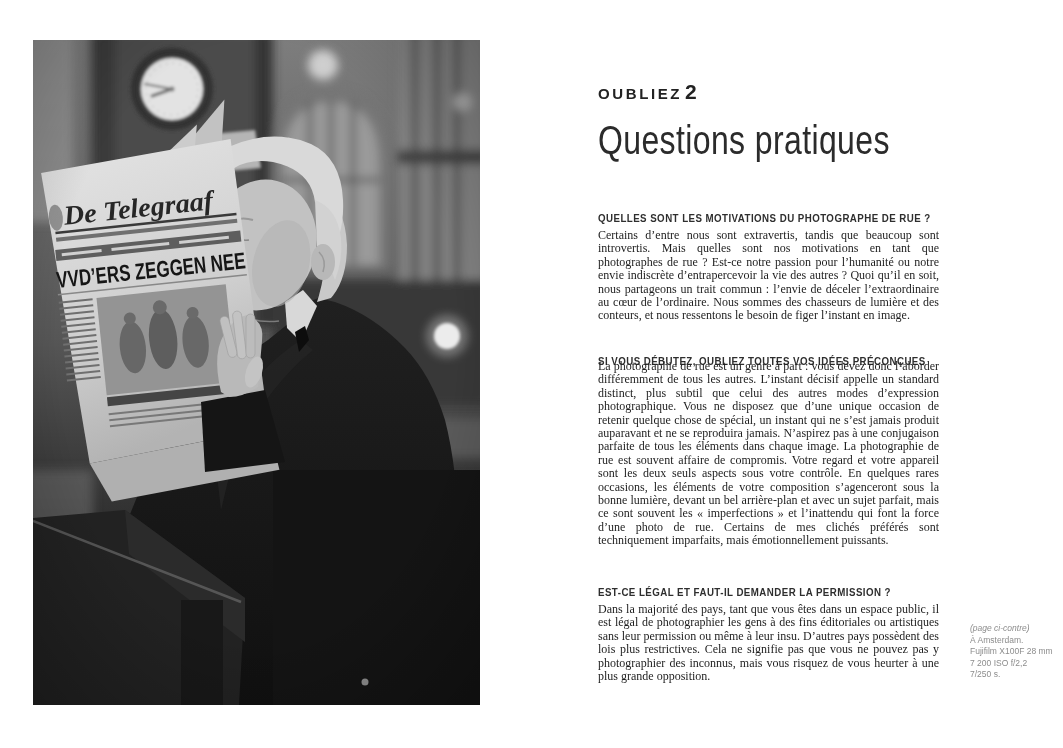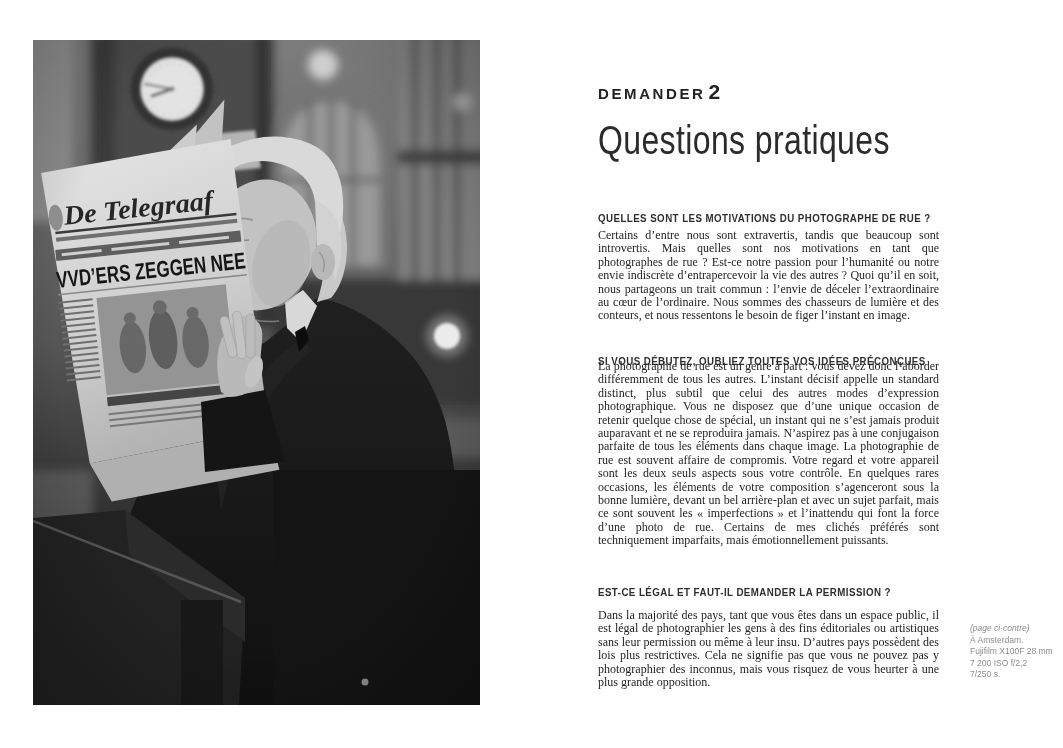--- a/index.html
+++ b/index.html
@@ -17,21 +17,21 @@
     color:#222; white-space:nowrap; }
   .chapter-label .num { font-size:21px; letter-spacing:0; margin-left:3px; }
   .page-title { top:117px; font-size:41px; font-weight:300; color:#2b2b2b;
     white-space:nowrap; transform:scaleX(0.78); transform-origin:0 50%; letter-spacing:0.5px; }
   .sec-heading { font-size:10.8px; font-weight:bold; letter-spacing:0.5px; color:#2e2e2e;
     white-space:nowrap; transform:scaleX(0.9); transform-origin:0 50%; }
   .sec-body { font-family:"Liberation Serif", serif; font-size:12px; line-height:13.4px;
     color:#1d1d1d; text-align:justify; }
   .h1 { top:212px; } .p1 { top:229px; }
   .h2 { top:355px; } .p2 { top:360px; }
-  .h3 { top:586px; } .p3 { top:603px;margin-top:6px; }
+  .h3 { top:586px; } .p3 { top:603px; }
 
   
   .photo-caption { position:absolute; left:954px; top:623px; width:100px;
     font-size:8.5px; line-height:11.6px; color:#8c8c8c;margin-left:16px; }
   .caption-line:first-child { font-style:italic; }
 </style>
 </head>
 <body>
 
 <div class="spread">
@@ -192,21 +192,21 @@
         <polygon points="92,470 212,558 212,602 96,514" fill="#2b2b2b"></polygon>
         <path d="M0,481 L208,562" stroke="#6e6e6e" stroke-width="2.5" opacity="0.65"></path>
         <rect x="148" y="560" width="42" height="105" fill="#181818"></rect>
       </g>
 
       <rect x="0" y="0" width="447" height="665" fill="url(#vignette)"></rect>
     </svg>
   </div>
 
   <div class="col chapter-label">
-    <span>DEMANDER</span><span class="num">2</span>
+    <span>OUBLIEZ</span><span class="num">2</span>
   </div>
 
   <div class="col page-title">Questions pratiques</div>
 
   <div class="col sec-heading h1">QUELLES SONT LES MOTIVATIONS DU PHOTOGRAPHE DE RUE ?</div>
   <div class="col sec-body p1">Certains d’entre nous sont extravertis, tandis que beaucoup sont introvertis. Mais quelles sont nos motivations en tant que photographes de rue ? Est-ce notre passion pour l’humanité ou notre envie indiscrète d’entrapercevoir la vie des autres ? Quoi qu’il en soit, nous partageons un trait commun : l’envie de déceler l’extraordinaire au cœur de l’ordinaire. Nous sommes des chasseurs de lumière et des conteurs, et nous ressentons le besoin de figer l’instant en image.</div>
 
   <div class="col sec-heading h2">SI VOUS DÉBUTEZ, OUBLIEZ TOUTES VOS IDÉES PRÉCONÇUES</div>
   <div class="col sec-body p2">La photographie de rue est un genre à part : vous devez donc l’aborder différemment de tous les autres. L’instant décisif appelle un standard distinct, plus subtil que celui des autres modes d’expression photographique. Vous ne disposez que d’une unique occasion de retenir quelque chose de spécial, un instant qui ne s’est jamais produit auparavant et ne se reproduira jamais. N’aspirez pas à une conjugaison parfaite de tous les éléments dans chaque image. La photographie de rue est souvent affaire de compromis. Votre regard et votre appareil sont les deux seuls aspects sous votre contrôle. En quelques rares occasions, les éléments de votre composition s’agenceront sous la bonne lumière, devant un bel arrière-plan et avec un sujet parfait, mais ce sont souvent les « imperfections » et l’inattendu qui font la force d’une photo de rue. Certains de mes clichés préférés sont techniquement imparfaits, mais émotionnellement puissants.</div>
 

